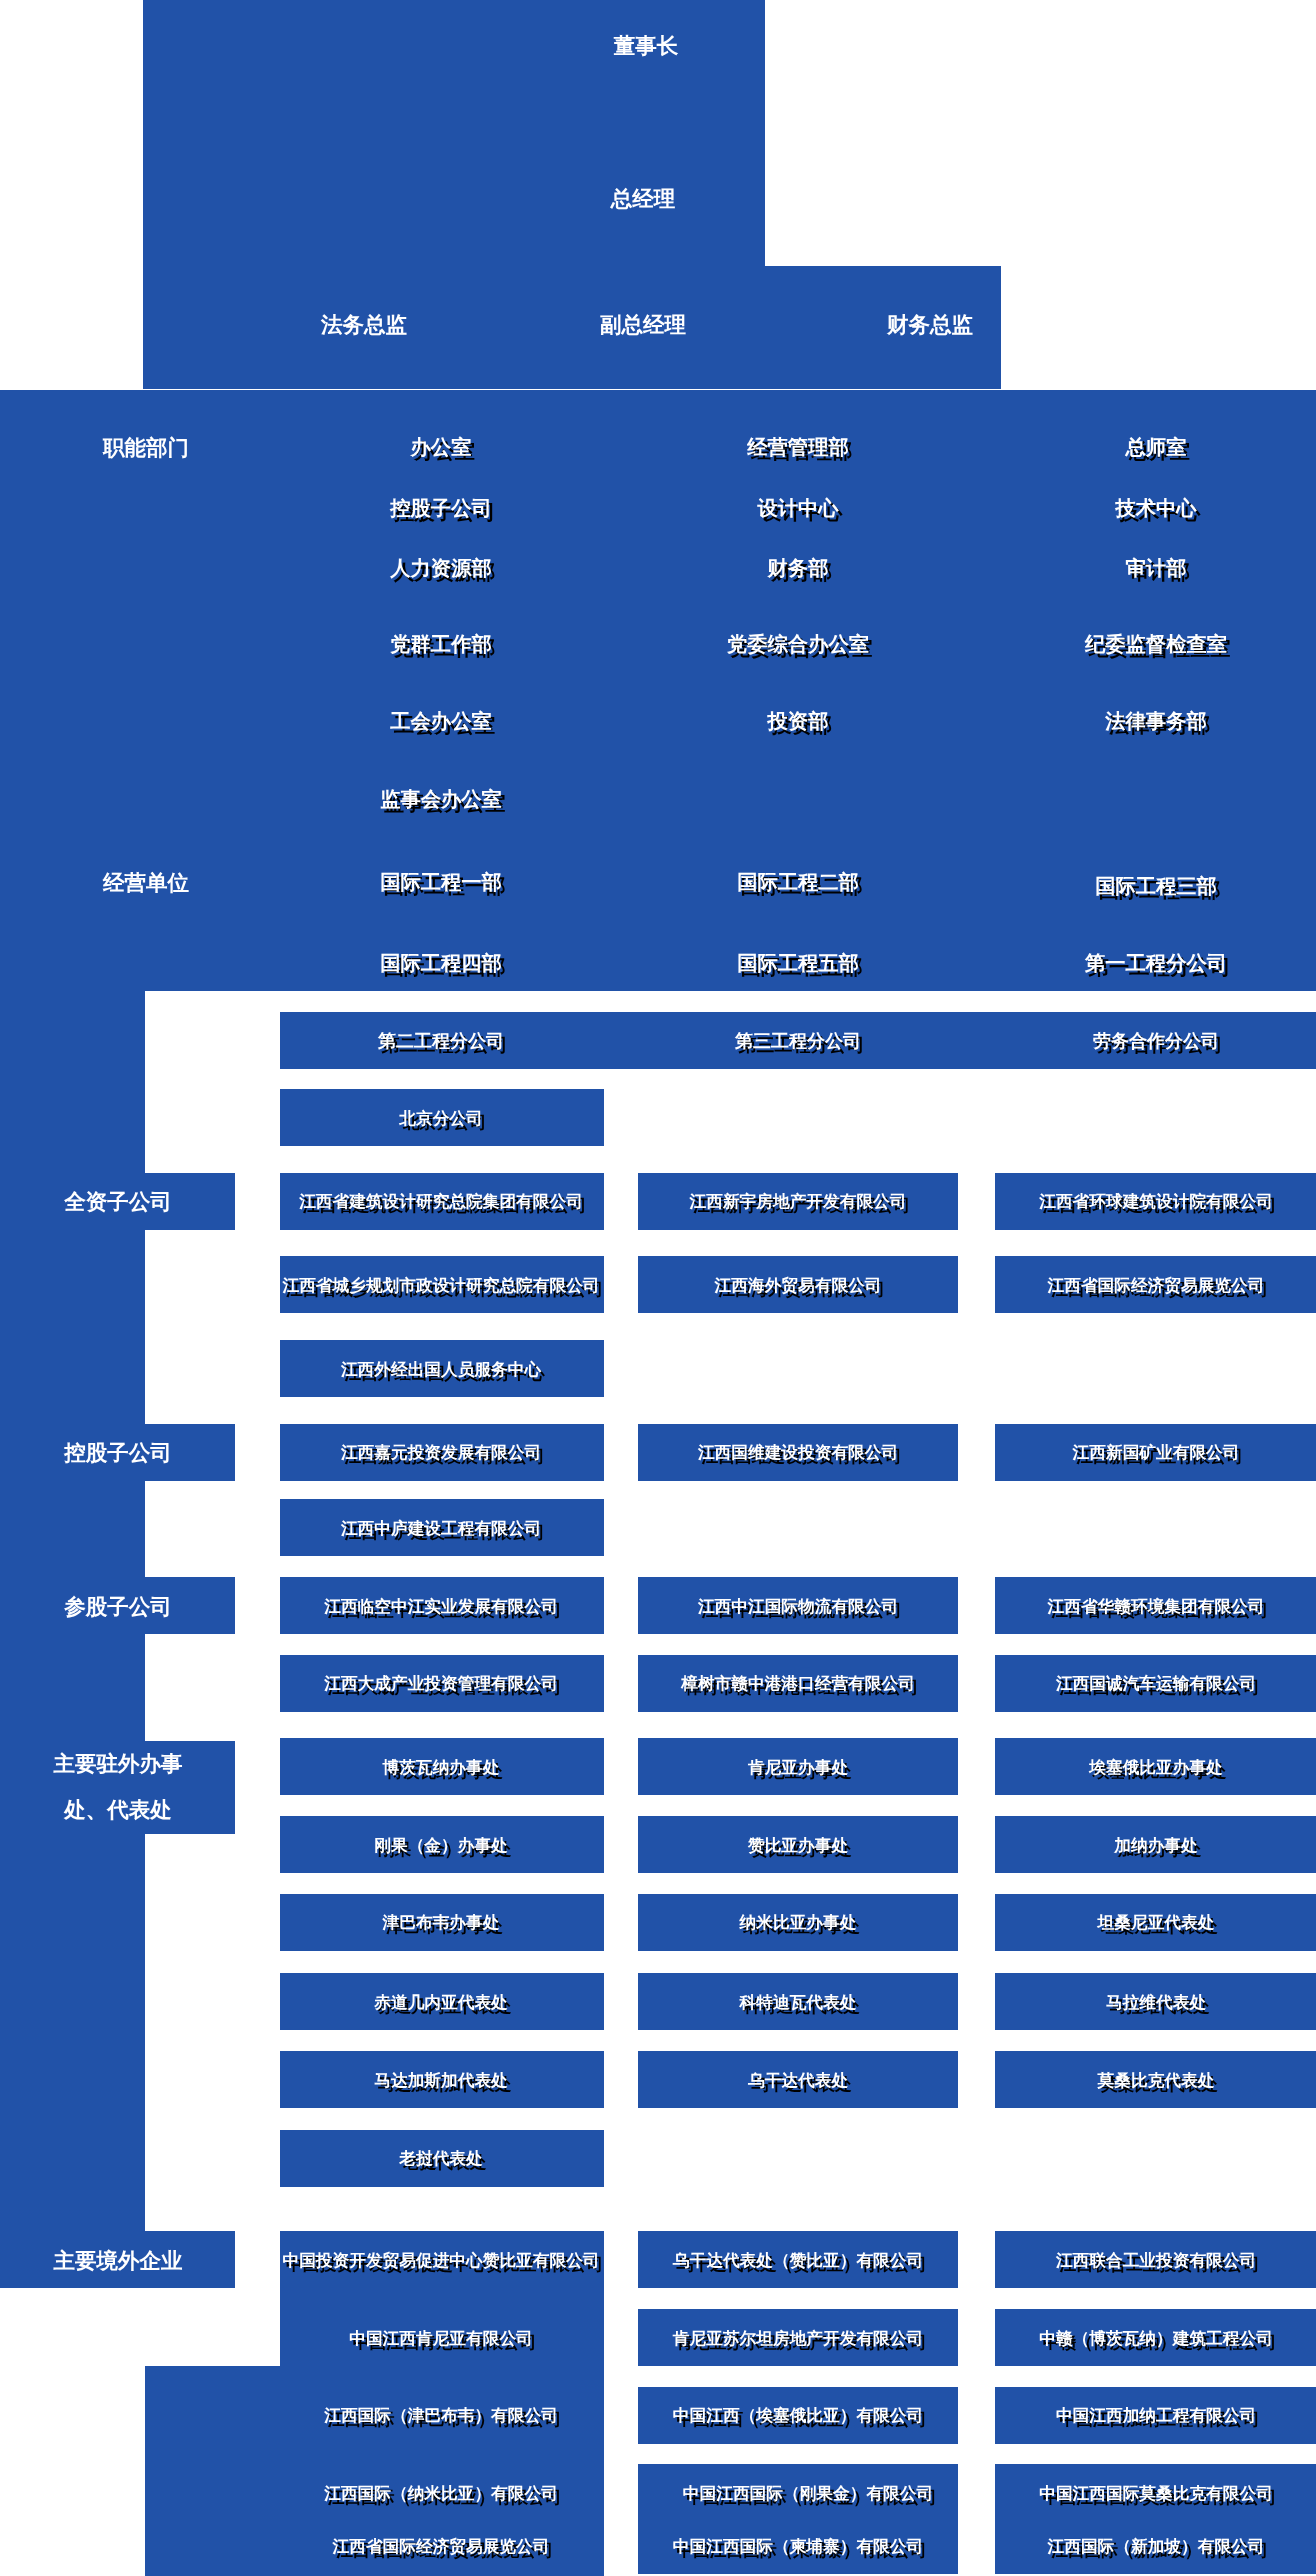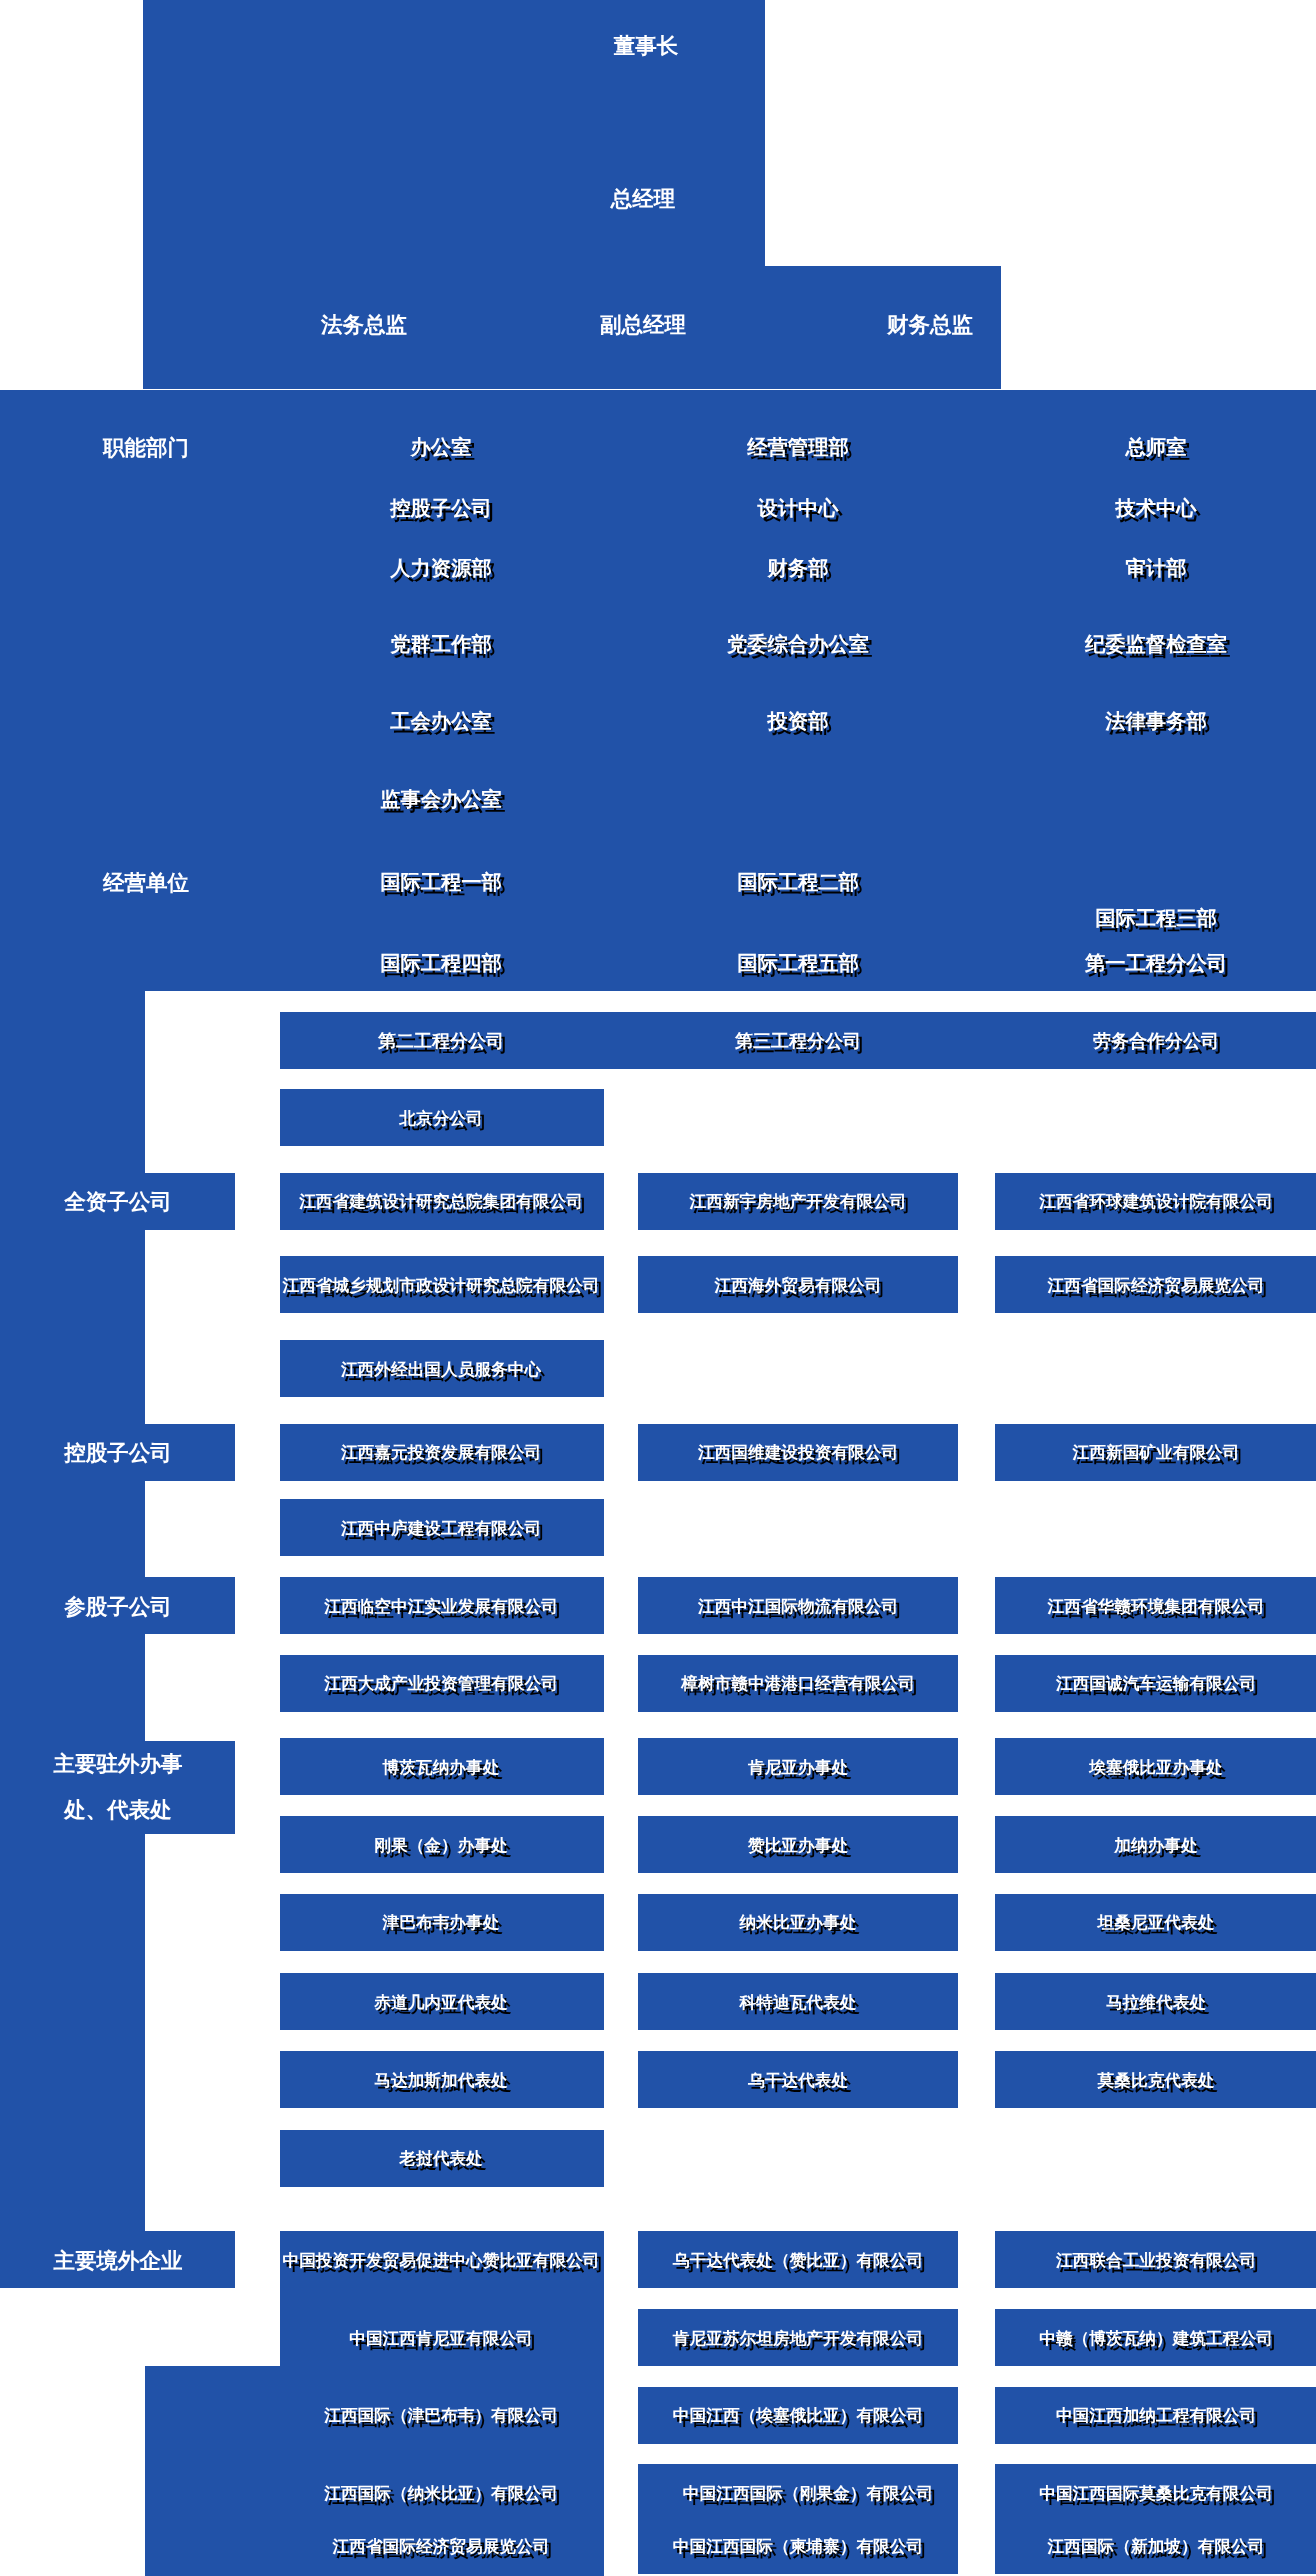--- a/index.html
+++ b/index.html
@@ -68,21 +68,21 @@
       <div class="txt ghost bandtxt" style="left:441px;top:644px;">党群工作部</div>
       <div class="txt ghost bandtxt" style="left:798px;top:644px;">党委综合办公室</div>
       <div class="txt ghost bandtxt" style="left:1156px;top:644px;">纪委监督检查室</div>
       <div class="txt ghost bandtxt" style="left:441px;top:721px;">工会办公室</div>
       <div class="txt ghost bandtxt" style="left:798px;top:721px;">投资部</div>
       <div class="txt ghost bandtxt" style="left:1156px;top:721px;">法律事务部</div>
       <div class="txt ghost bandtxt" style="left:441px;top:799px;">监事会办公室</div>
       <div class="txt plain seclabel" style="left:146px;top:882px;">经营单位</div>
       <div class="txt ghost bandtxt" style="left:441px;top:882px;">国际工程一部</div>
       <div class="txt ghost bandtxt" style="left:798px;top:882px;">国际工程二部</div>
-      <div class="txt ghost bandtxt" style="left:1156px;top:918px;">国际工程三部</div>
+      <div class="txt ghost bandtxt" style="left:1156px;top:886px;">国际工程三部</div>
       <div class="txt ghost bandtxt" style="left:441px;top:963px;">国际工程四部</div>
       <div class="txt ghost bandtxt" style="left:798px;top:963px;">国际工程五部</div>
       <div class="txt ghost bandtxt" style="left:1156px;top:963px;">第一工程分公司</div>
       <div class="abs blue" style="left:280px;top:1012px;width:1037px;height:57px;"></div>
       <div class="txt ghost bartxt" style="left:441px;top:1041px;">第二工程分公司</div>
       <div class="txt ghost bartxt" style="left:798px;top:1041px;">第三工程分公司</div>
       <div class="txt ghost bartxt" style="left:1156px;top:1041px;">劳务合作分公司</div>
       <div class="abs blue" style="left:280px;top:1089px;width:324px;height:57px;"></div>
       <div class="txt ghost boxtxt" style="left:441px;top:1118px;">北京分公司</div>
       <div class="abs blue" style="left:0px;top:1173px;width:235px;height:57px;"></div>

